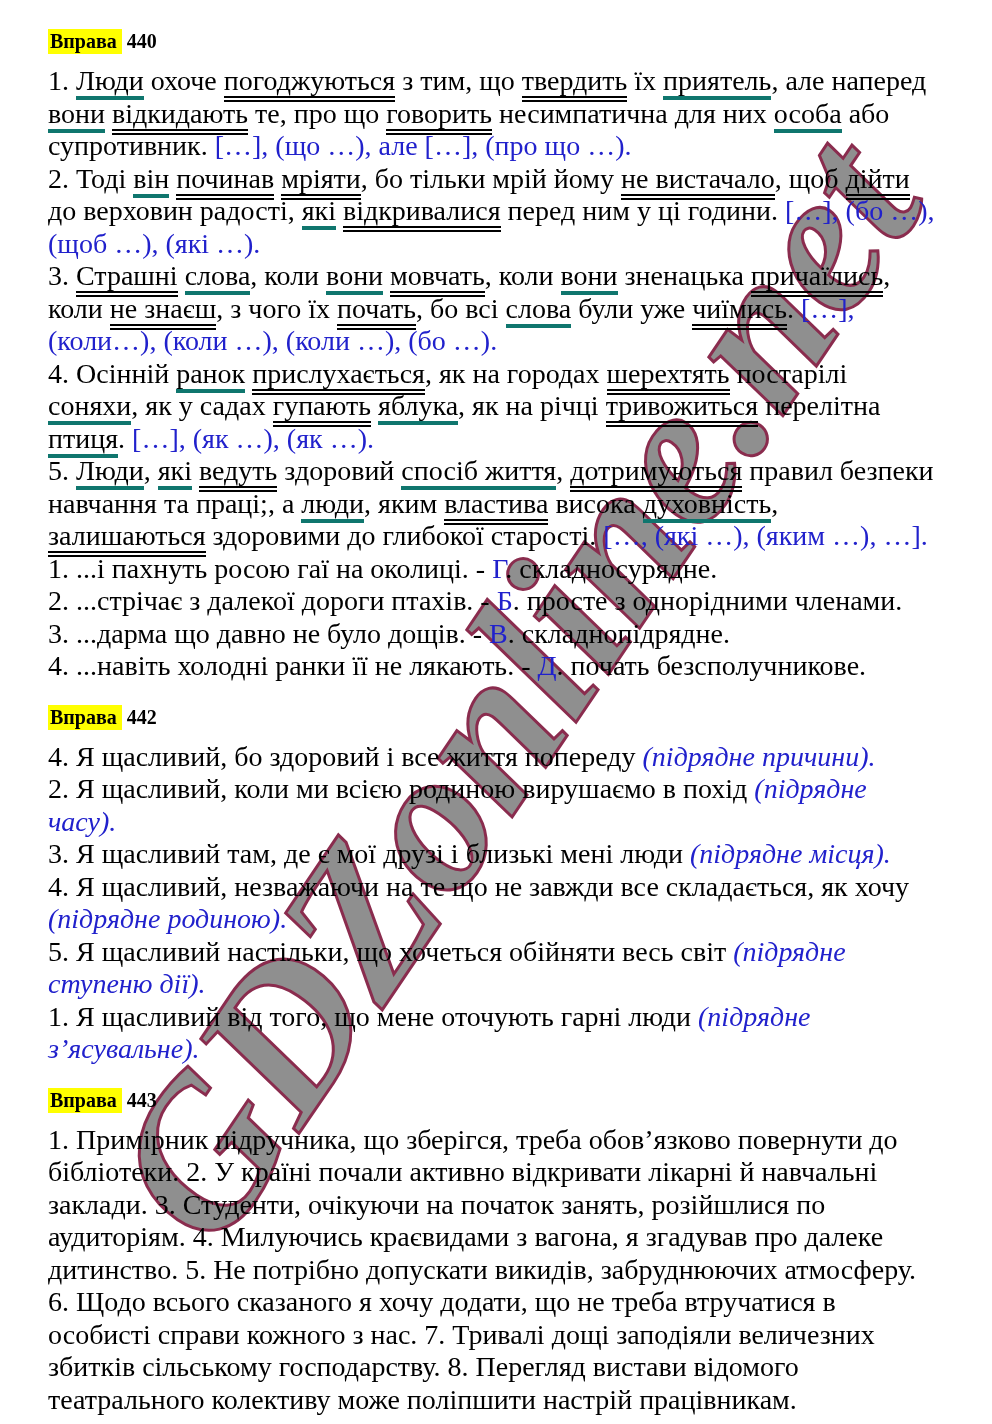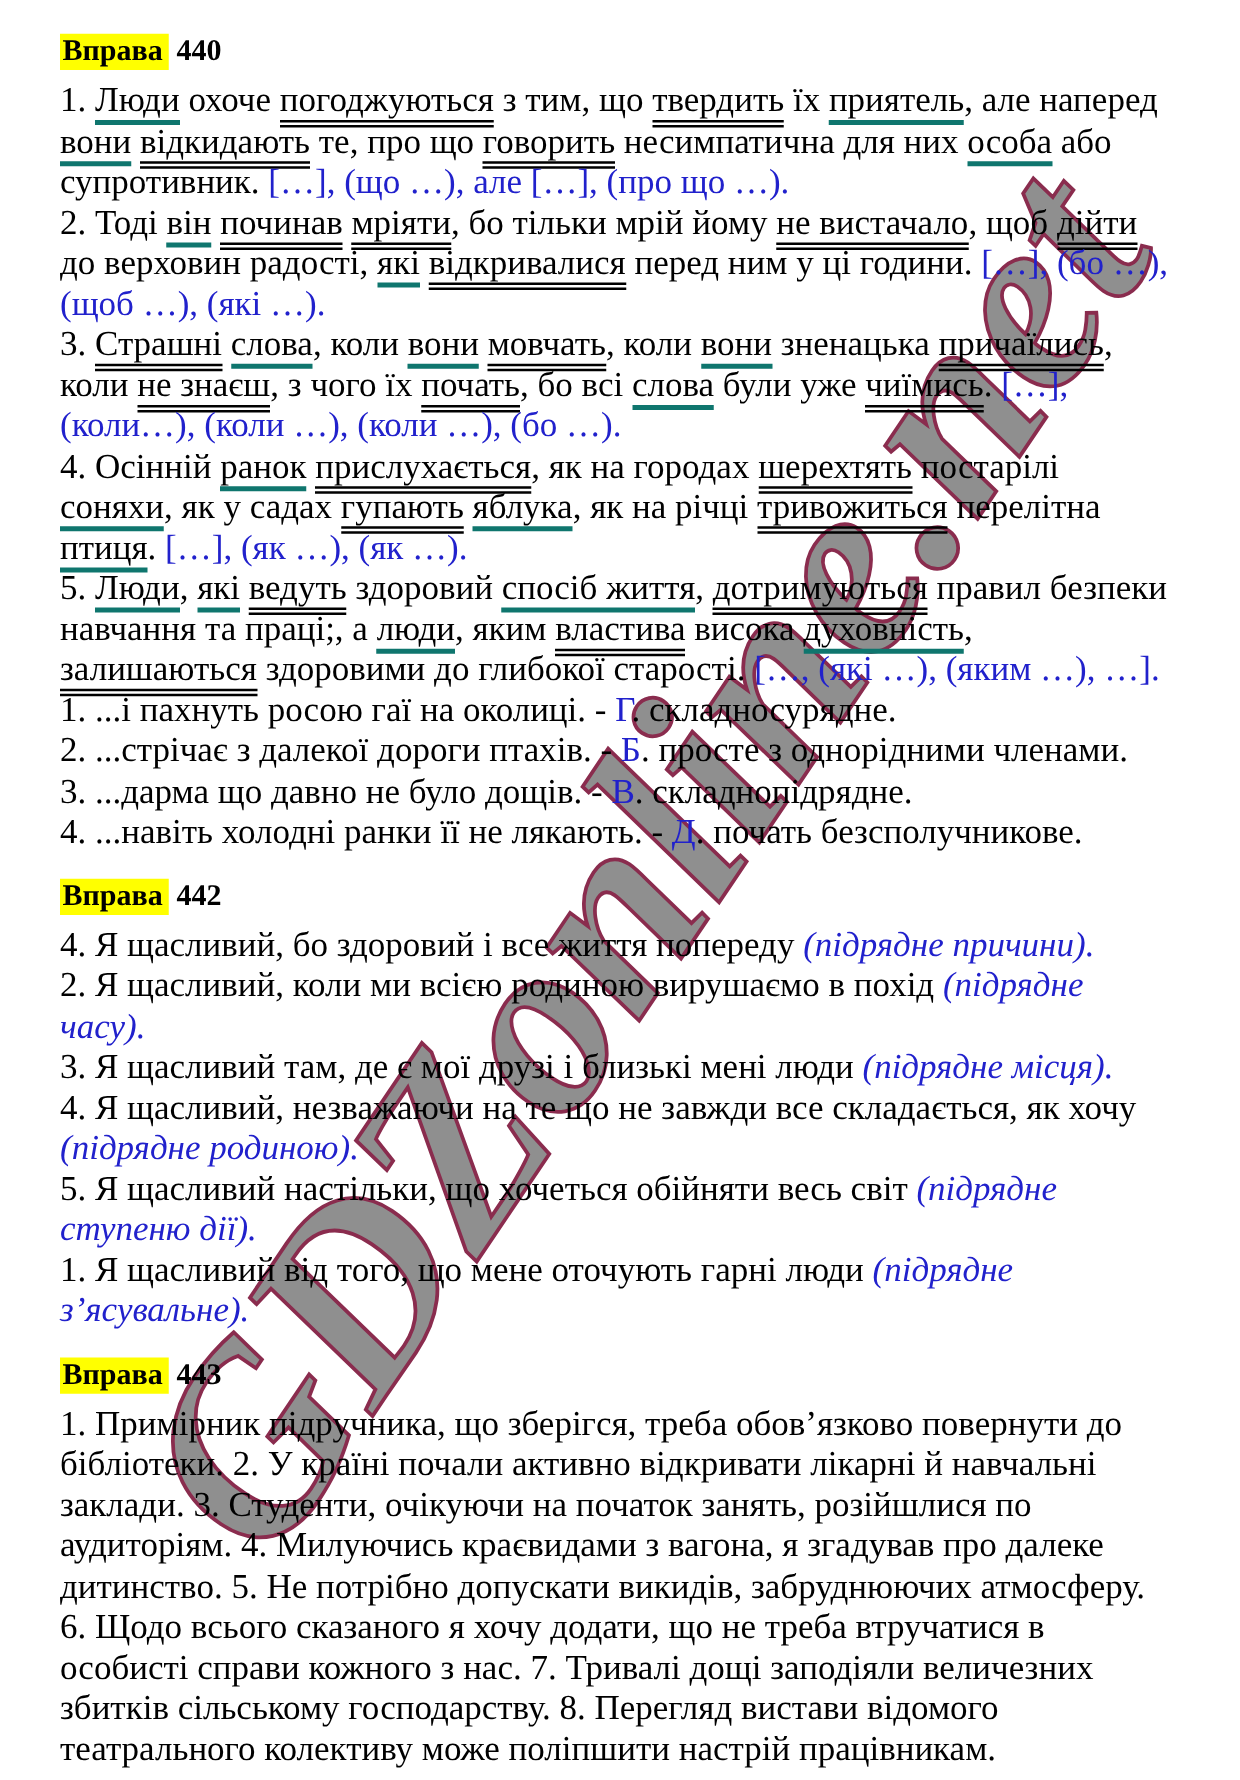--- a/index.html
+++ b/index.html
@@ -28,21 +28,21 @@
     user-select:none;
   }
   .content{
     position:relative;
     z-index:1;
     padding:25px 50px 0 48px;
     width:894px;
     box-sizing:content-box;
   }
   .content h2{
-    font-size:24px;
+    font-size:20px;
     font-weight:bold;
     margin:18px 0 7px 0;
     line-height:33px;
   }
   .content section:first-child h2{margin-top:0;}
   .hl{
     background:var(--hl,#ffff00);
     padding:1px 5px 2px 2px;
   }
   .content p{margin:0;}

